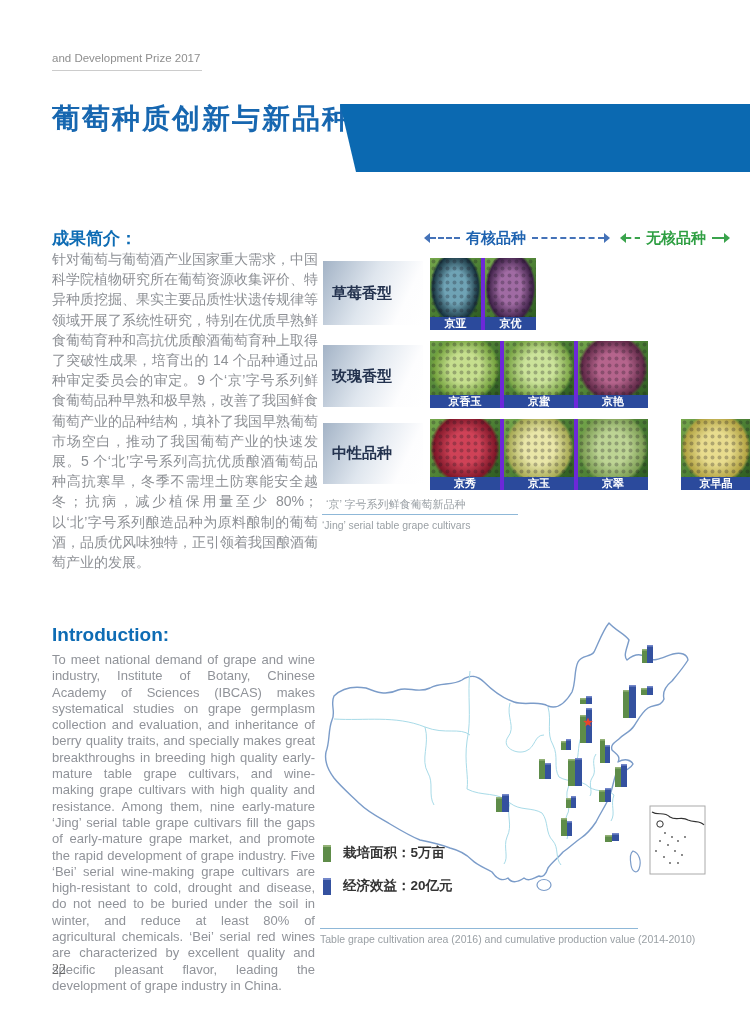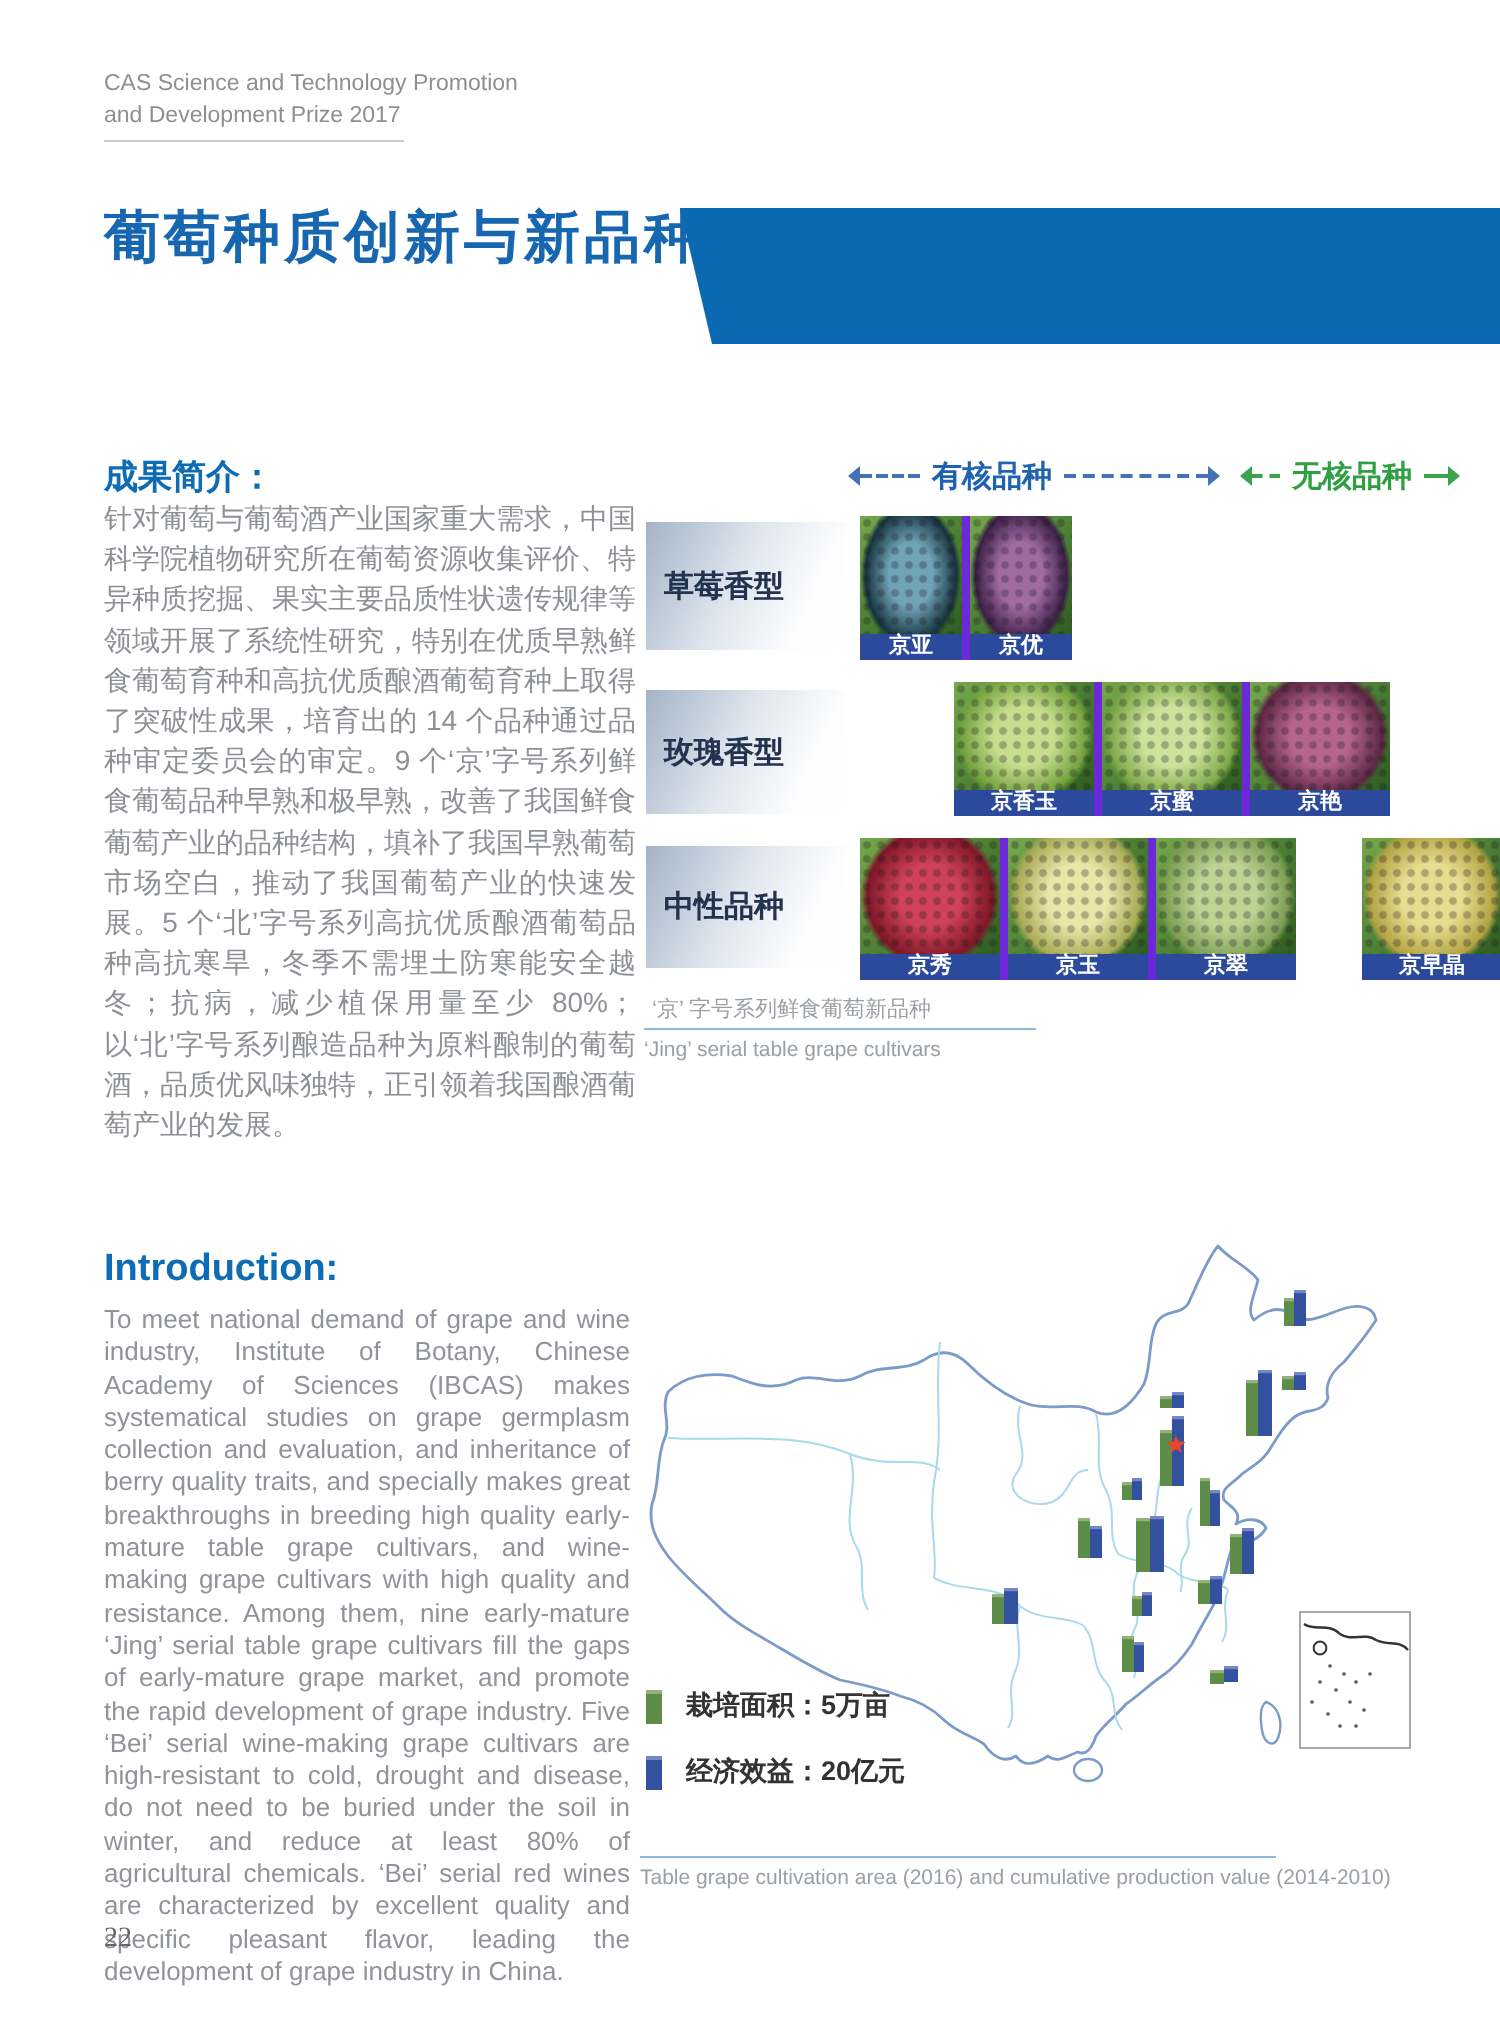--- a/index.html
+++ b/index.html
@@ -42,21 +42,21 @@
 
   
   .cat-box{left:323px;width:100px;display:flex;align-items:center;padding-left:9px;
            box-sizing:border-box;font-weight:bold;font-size:15px;color:#23324e;
            background:linear-gradient(115deg,#a3b3c6 0%,#dfe6ee 45%,#fdfdfe 78%,#ffffff 100%);}
   .cat1{top:261px;height:64px;text-align:center;} .cat2{top:345px;height:62px;} .cat3{top:423px;height:61px;}
 
   
   .photo-strip{position:absolute;display:flex;}
   .s1{left:430px;top:258px;--w:51px;--h:59px;}
-  .s2{left:430px;top:341px;margin-left:47px;--w:70px;--h:54px;}
+  .s2{left:430px;top:341px;--w:70px;--h:54px;}
   .s3{left:430px;top:419px;--w:70px;--h:58px;}
   .s4{left:655px;top:419px;padding-left:26px;--w:70px;--h:58px;}
   .cv{display:flex;flex-direction:column;}
   .cv + .cv{border-left:4px solid #6d28d9;}
   .photo{width:var(--w);height:var(--h);
     background-image:
       radial-gradient(circle, rgba(25,20,30,.28) 0 1.5px, transparent 2.4px),
       radial-gradient(ellipse 62% 78% at 50% 50%, var(--g1) 0%, var(--g1) 35%, var(--g2) 72%, transparent 80%),
       linear-gradient(135deg,#76a84c 0%,#4a7d33 55%,#2f5d22 100%);
     background-size:7px 7px,100% 100%,100% 100%;}
@@ -77,21 +77,20 @@
   .swatch.blue{background:#34519f;border-top-color:#7387c9;}
   .legend-label{font-weight:bold;font-size:13.5px;color:#333;}
 
   .page-num{left:52px;top:962px;color:#666;font-size:14px;font-family:"Liberation Serif",serif;}
 </style>
 </head>
 <body>
 
 <div class="page">
 
-  <div class="abs hdr" style="top:34px;">CAS Science and Technology Promotion</div>
   <div class="abs hdr" style="top:50px;">and Development Prize 2017</div>
   <div class="abs hdr-rule"></div>
 
   <div class="abs title-line" style="top:100px;">葡萄种质创新与新品种</div>
   <div class="abs banner"></div>
 
   <div class="abs zh-heading" style="top:227px;">成果简介：</div>
   <div class="abs zh-body">针对葡萄与葡萄酒产业国家重大需求，中国科学院植物研究所在葡萄资源收集评价、特异种质挖掘、果实主要品质性状遗传规律等领域开展了系统性研究，特别在优质早熟鲜食葡萄育种和高抗优质酿酒葡萄育种上取得了突破性成果，培育出的 14 个品种通过品种审定委员会的审定。9 个‘京’字号系列鲜食葡萄品种早熟和极早熟，改善了我国鲜食葡萄产业的品种结构，填补了我国早熟葡萄市场空白，推动了我国葡萄产业的快速发展。5 个‘北’字号系列高抗优质酿酒葡萄品种高抗寒旱，冬季不需埋土防寒能安全越冬；抗病，减少植保用量至少 80%；以‘北’字号系列酿造品种为原料酿制的葡萄酒，品质优风味独特，正引领着我国酿酒葡萄产业的发展。</div>
 
   <div class="abs arrows">

